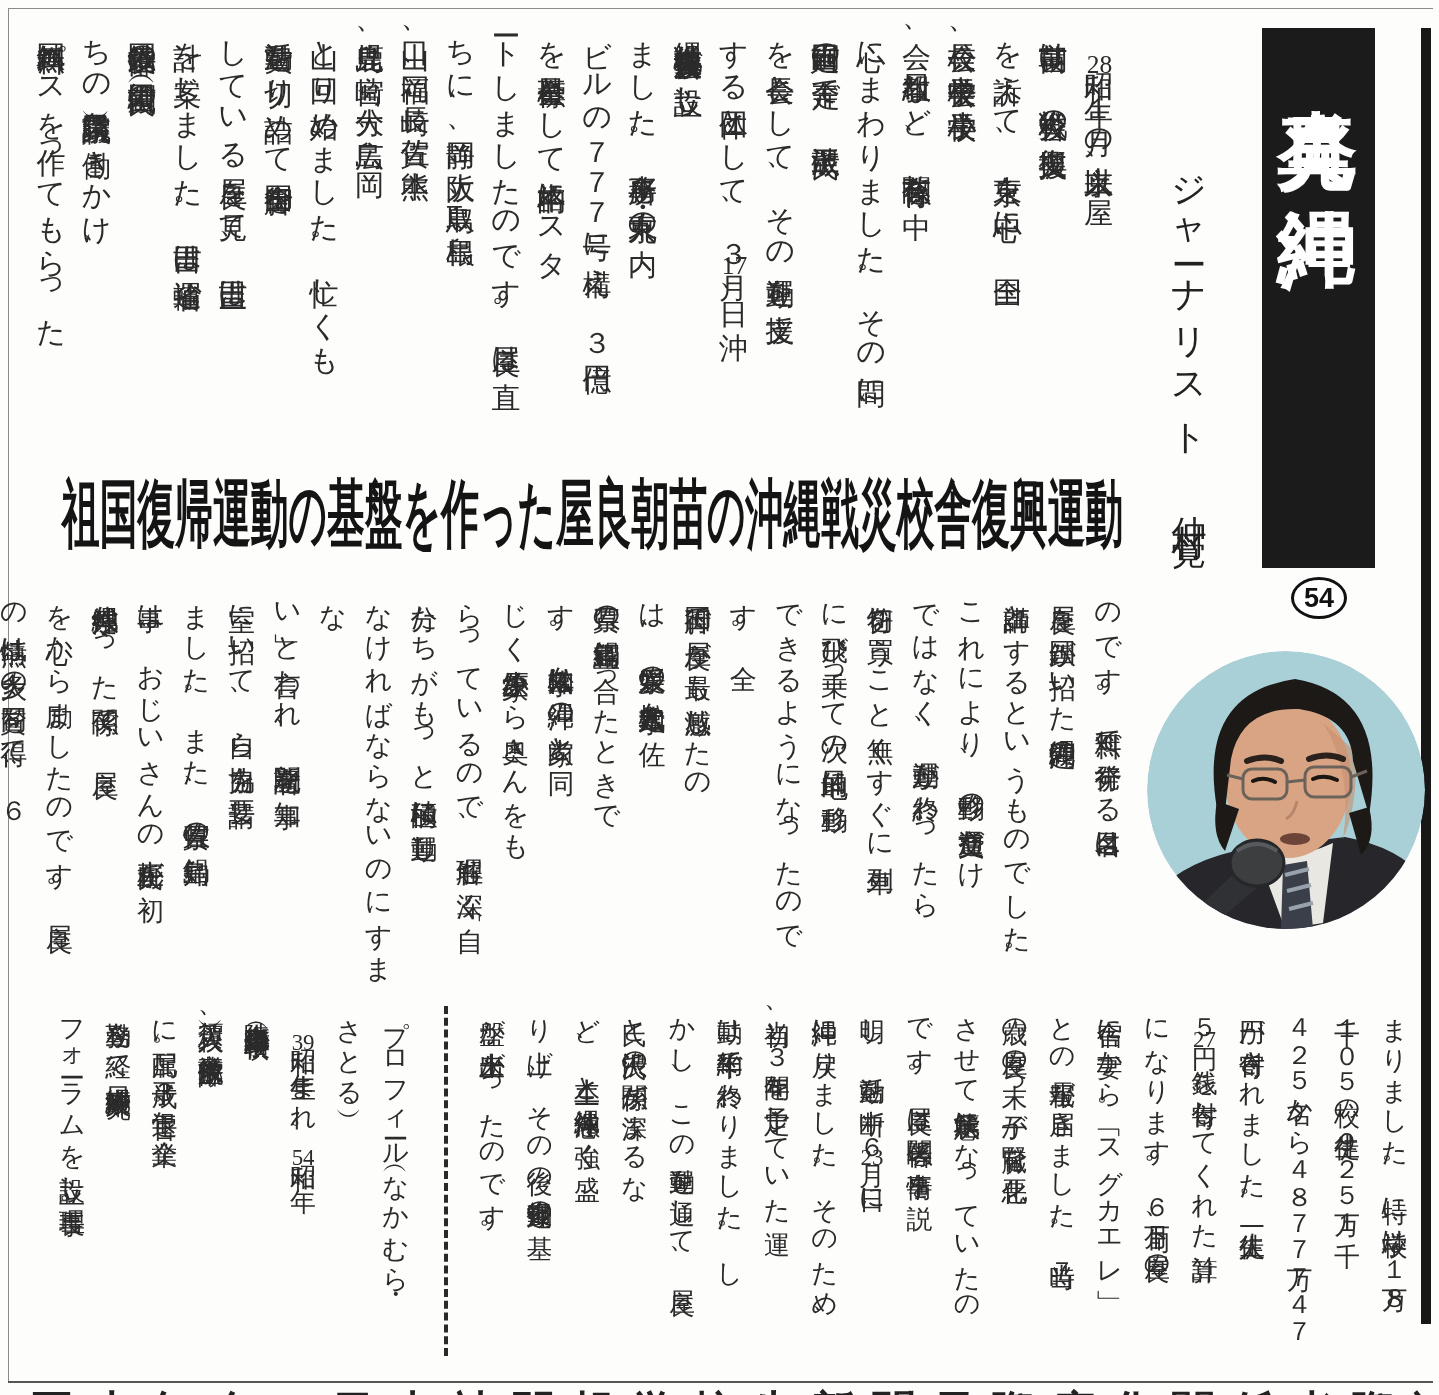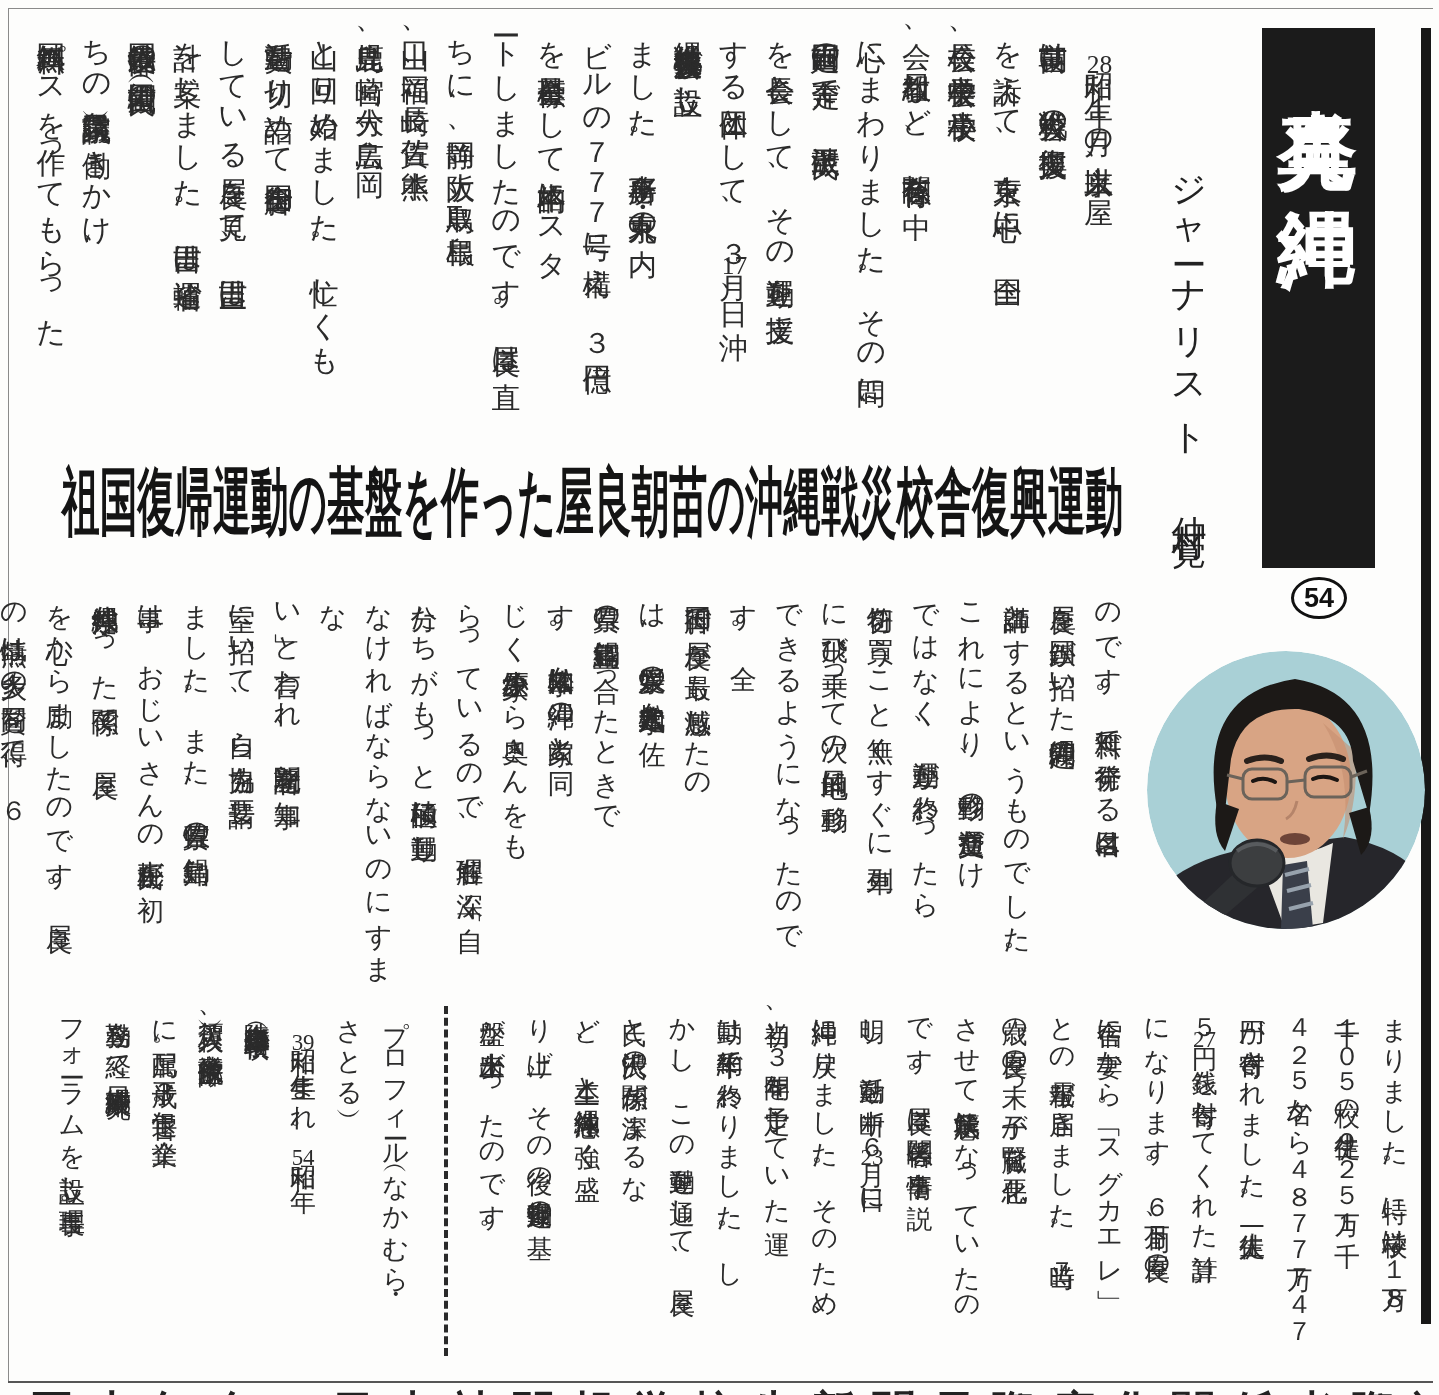--- a/index.html
+++ b/index.html
@@ -14,21 +14,21 @@
              font-size:29px;line-height:45.5px;letter-spacing:1px;}
   #middle-block{left:36px;top:585px;width:1094px;height:404px;
              font-size:27px;line-height:45.6px;letter-spacing:1.2px;}
   #bottom-article{left:468px;top:1000px;width:950px;height:374px;
              font-size:26px;line-height:47.5px;letter-spacing:0.8px;}
   #profile-block{left:48px;top:1002px;width:370px;height:368px;
              font-size:26px;line-height:46.2px;letter-spacing:1px;}
   #profile-divider{left:444px;top:1006px;height:350px;width:0;
              border-left:4px dashed #2a2a2a;}
   
-  #headline-wrap{left:62px;top:452px;width:1062px;height:104px;}
+  #headline-wrap{left:62px;top:464px;width:1062px;height:104px;}
   #headline{font-family:"Liberation Sans",sans-serif;font-weight:900;color:#141414;
             font-size:74px;line-height:100px;white-space:nowrap;
             transform:scaleX(0.51);transform-origin:0 0;}
   
   #title-box{left:1262px;top:28px;width:113px;height:540px;background:#1b1b1b;}
   #title-text{position:absolute;left:50%;top:16px;transform:translateX(-50%);
               writing-mode:vertical-rl;text-orientation:mixed;color:#ffffff;
               font-family:"Liberation Sans",sans-serif;font-weight:900;
               font-size:80px;line-height:113px;letter-spacing:5px;white-space:nowrap;}
   #episode-badge{left:1291px;top:577px;width:56px;height:42px;border:3px solid #111;

